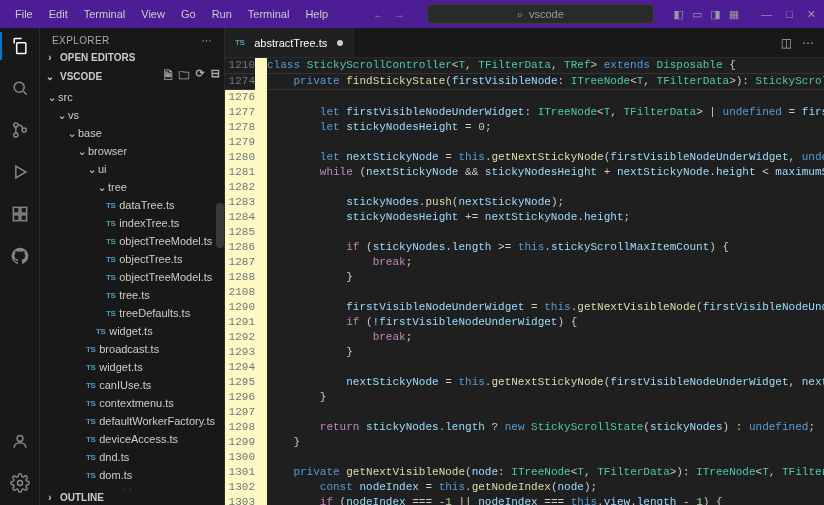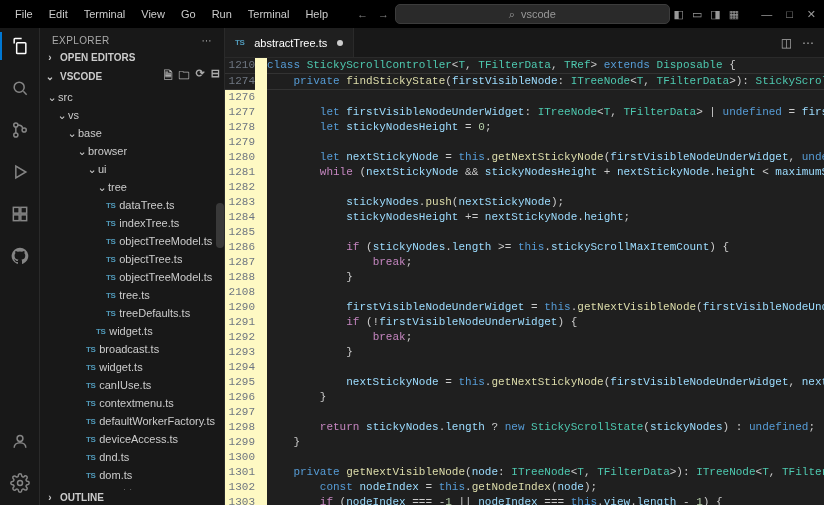--- a/index.html
+++ b/index.html
@@ -1,19 +1,19 @@
 <!DOCTYPE html>
 <html><head>
 <meta charset="utf-8">
 <style>
 * { margin:0; padding:0; box-sizing:border-box; }
 body { font-family:"Segoe UI", -apple-system, sans-serif; font-size:12px; background:#181818; color:#cccccc; width:824px; height:505px; overflow:hidden; display:flex; flex-direction:column; }
 
 
-.title-bar { height:28px; background:#000000; display:flex; align-items:center; padding:0 8px; gap:4px; font-size:11px; }
+.title-bar { height:28px; background:#4c1d95; display:flex; align-items:center; padding:0 8px; gap:20px; font-size:11px; }
 .menu { display:flex; gap:2px; }
 .menu-item { padding:3px 7px; color:#cccccc; cursor:pointer; border-radius:3px; }
 .nav-arrows { display:flex; gap:6px; margin-left:16px; color:#888; }
 .nav-arrow { cursor:pointer; padding:2px; }
 .search-box { flex:1; max-width:280px; margin:0 auto; height:20px; background:#2a2a2a; border:1px solid #3c3c3c; border-radius:5px; display:flex; align-items:center; justify-content:center; gap:6px; color:#999; font-size:11px; }
 .title-right { margin-left:auto; display:flex; gap:10px; align-items:center; color:#999; }
 .layout-icons { display:flex; gap:8px; }
 .win-ctrl { display:flex; gap:14px; margin-left:12px; }
 
 

